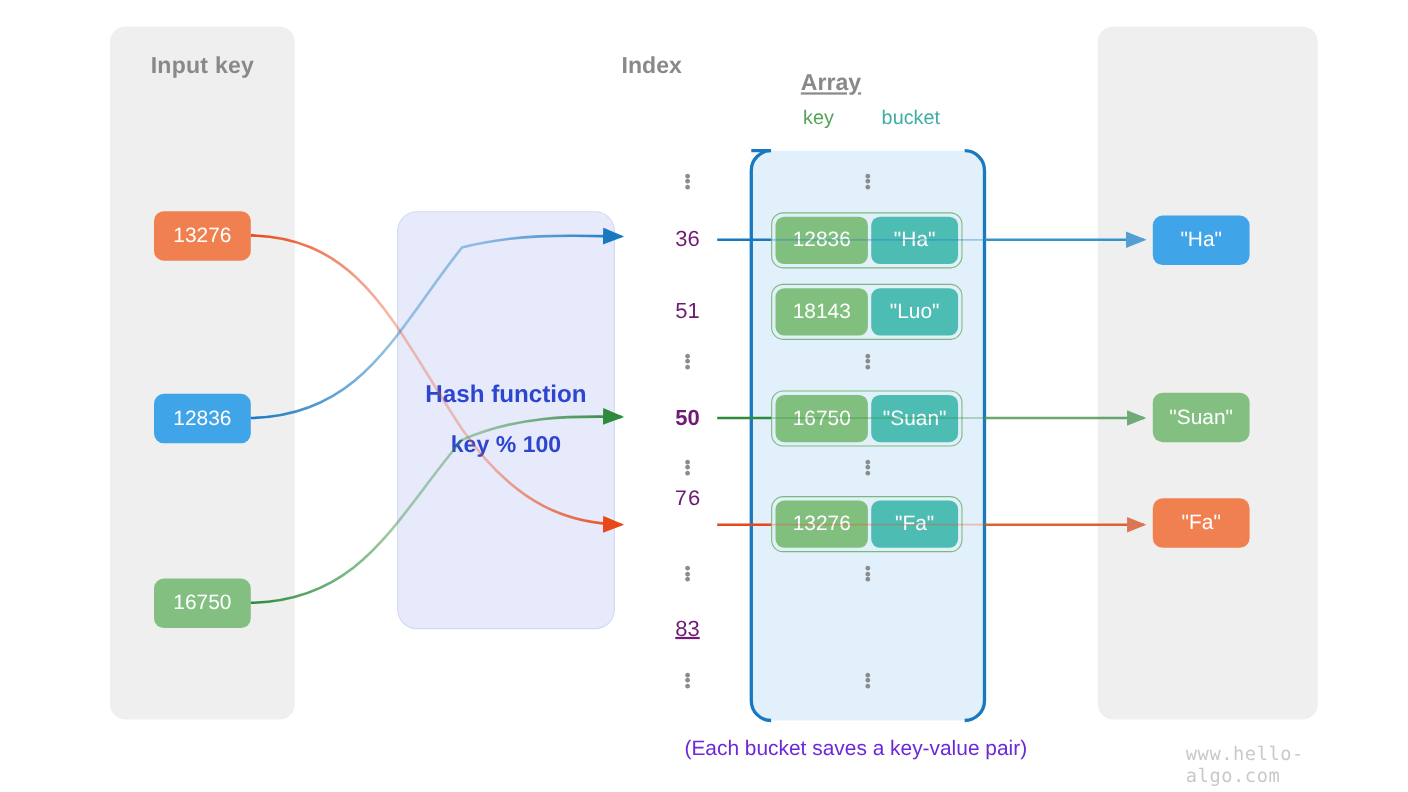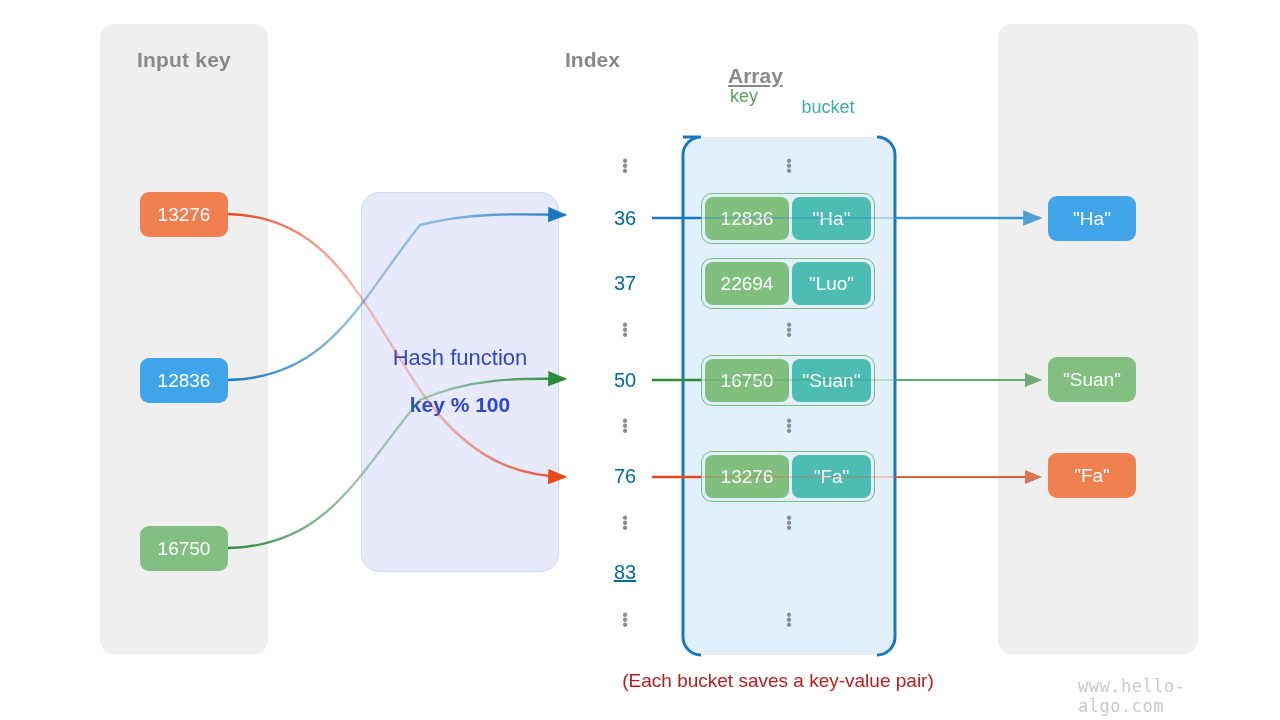--- a/index.html
+++ b/index.html
@@ -44,21 +44,21 @@
     border:1.4px solid #d3d9f4;
     border-radius:18px;
     box-sizing:border-box;
   }
   .hash-label {
     position:absolute;
     width:100%;
     text-align:center;
     color:#2d46d0;
   }
-  .hash-name { font-size:22px; }
+  .hash-name { font-size:22px;font-weight:bold; }
   .hash-formula { font-size:21px; font-weight:bold; }
 
   .col-head {
     position:absolute;
     font-weight:bold;
     font-size:21px;
     color:#898989;
   }
   .sub-head {
     position:absolute;
@@ -66,21 +66,21 @@
     font-size:18px;
   }
   .sub-key { color:#56a35a; }
   .sub-val { color:#3dada5; }
 
   .index-cell {
     position:absolute;
     width:60px;
     text-align:center;
     font-size:20px;
-    color:#0369a1;
+    color:#701a75;
   }
 
   .dots {
     position:absolute;
     width:30px;
     text-align:center;
     color:#8c8c8c;
     line-height:5px;
     font-size:16px;
   }
@@ -104,21 +104,21 @@
     justify-content:center;
     box-sizing:border-box;
   }
   .cell-key { background:#81bf7f; width:84px; }
   .cell-val { background:#4dbdb4; flex:1; margin-left:3px; }
 
   .caption {
     position:absolute;
     text-align:center;
     font-size:19px;
-    color:#b91c1c;
+    color:#6d28d9;
   }
   .watermark {
     position:absolute;
     font-family:"DejaVu Sans Mono", monospace;
     font-size:17px;
     color:#c9c9c9;
     letter-spacing:0.5px;
   }
   svg.overlay { position:absolute; left:0; top:0; width:1280px; height:720px; pointer-events:none; }
 </style>
@@ -133,42 +133,42 @@
   <div class="chip" style="left:140px; top:192px; width:88px; height:45px; background:#f0804f;">13276</div>
   <div class="chip" style="left:140px; top:358px; width:88px; height:45px; background:#40a4e8;">12836</div>
   <div class="chip" style="left:140px; top:526px; width:88px; height:45px; background:#82bf80;">16750</div>
 
   <div class="hashbox" style="left:361px; top:192px; width:198px; height:380px;"></div>
   <div class="hash-label hash-name" style="left:361px; top:345px; width:198px;">Hash function</div>
   <div class="hash-label hash-formula" style="left:361px; top:393px; width:198px;">key % 100</div>
 
   <div class="col-head" style="left:565px; top:48px; width:120px;">Index</div>
   <div class="col-head" style="left:728px; top:64px; width:120px;text-decoration:underline;">Array</div>
-  <div class="sub-head sub-key" style="left:704px; top:86px; width:80px;">key</div>
+  <div class="sub-head sub-key" style="left:704px; top:97px; width:80px;">key</div>
   <div class="sub-head sub-val" style="left:788px; top:97px; width:80px;">bucket</div>
 
   <div class="dots" style="left:610px; top:158px;">
     <span>•</span>
       <span>•</span>
       <span>•</span>
     </div>
   <div class="index-cell" style="left:595px; top:207px;">36</div>
-  <div class="index-cell" style="left:595px; top:272px;">37</div>
+  <div class="index-cell" style="left:595px; top:272px;">51</div>
   <div class="dots" style="left:610px; top:322px;">
     <span>•</span>
       <span>•</span>
       <span>•</span>
     </div>
-  <div class="index-cell" style="left:595px; top:369px;">50</div>
+  <div class="index-cell" style="left:595px; top:369px;font-weight:bold;">50</div>
   <div class="dots" style="left:610px; top:418px;">
     <span>•</span>
       <span>•</span>
       <span>•</span>
     </div>
-  <div class="index-cell" style="left:595px; top:465px;">76</div>
+  <div class="index-cell" style="left:595px; top:443px;font-family:Liberation Mono, monospace;">76</div>
   <div class="dots" style="left:610px; top:515px;">
     <span>•</span>
       <span>•</span>
       <span>•</span>
     </div>
   <div class="index-cell" style="left:595px; top:561px;text-decoration:underline;">83</div>
   <div class="dots" style="left:610px; top:612px;">
     <span>•</span>
       <span>•</span>
       <span>•</span>
@@ -204,21 +204,21 @@
     <span>•</span>
       <span>•</span>
       <span>•</span>
     </div>
 
   <div class="bucket" style="left:701px; top:193px; width:174px; height:51px;">
     <div class="cell cell-key">12836</div>
     <div class="cell cell-val">"Ha"</div>
   </div>
   <div class="bucket" style="left:701px; top:258px; width:174px; height:51px;">
-    <div class="cell cell-key">22694</div>
+    <div class="cell cell-key">18143</div>
     <div class="cell cell-val">"Luo"</div>
   </div>
   <div class="bucket" style="left:701px; top:355px; width:174px; height:51px;">
     <div class="cell cell-key">16750</div>
     <div class="cell cell-val">"Suan"</div>
   </div>
   <div class="bucket" style="left:701px; top:451px; width:174px; height:51px;">
     <div class="cell cell-key">13276</div>
     <div class="cell cell-val">"Fa"</div>
   </div>

